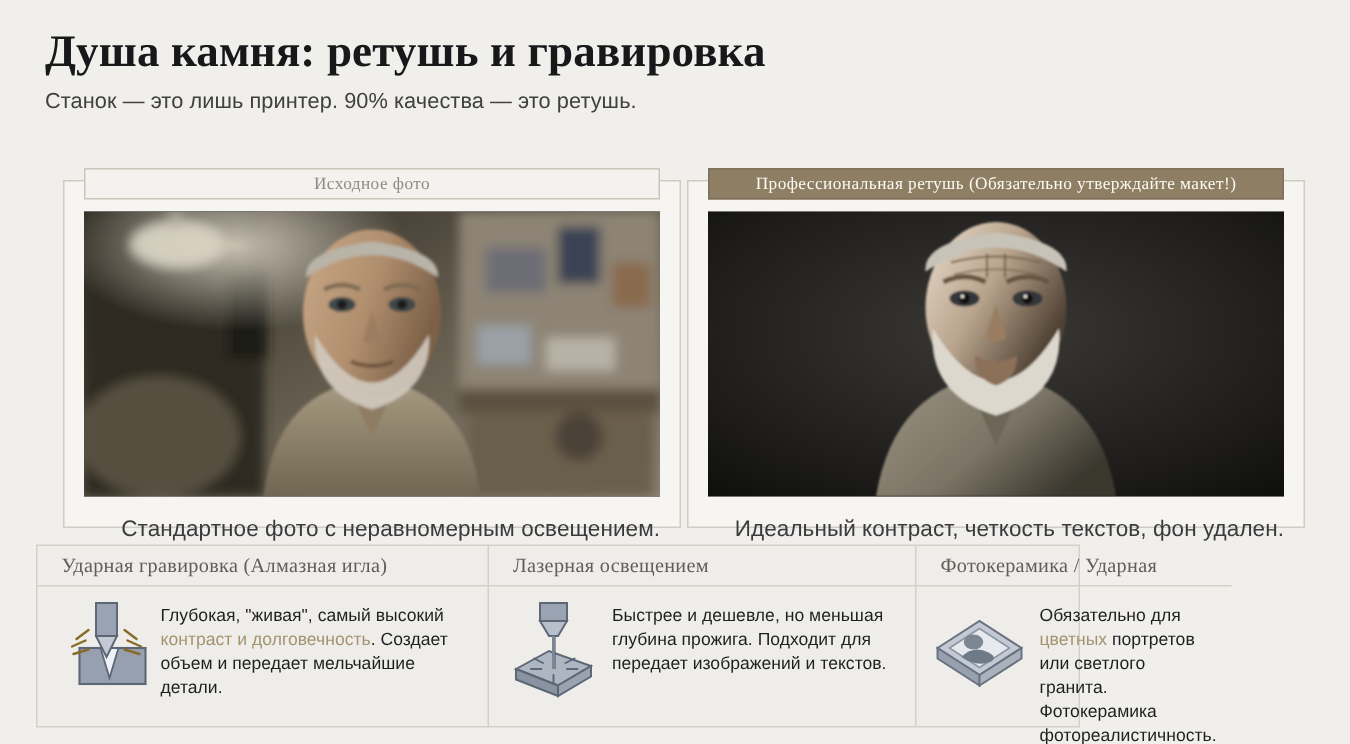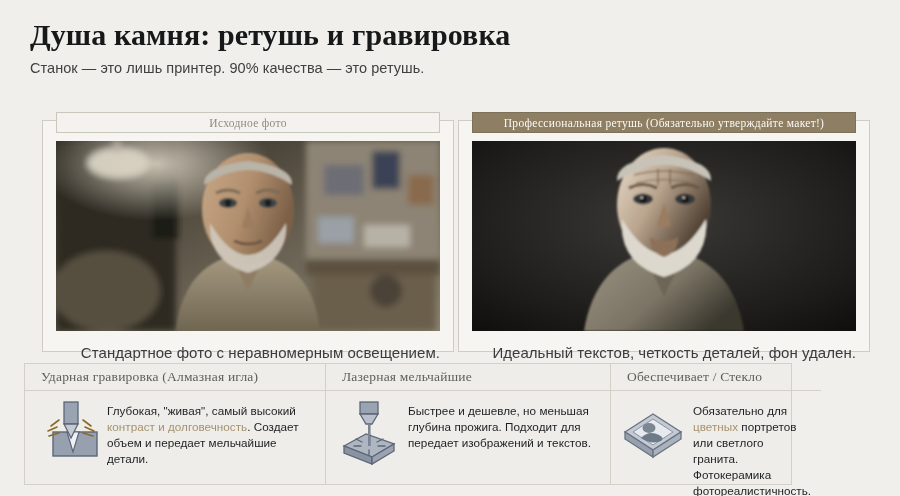--- a/index.html
+++ b/index.html
@@ -45,21 +45,21 @@
     overflow:hidden;background:#111;
   }
   .photo svg{display:block;width:100%;height:100%;}
   .card-cap{
     position:absolute;left:14px;top:222px;width:384px;
     text-align:right;font-size:15px;color:#3a3b3d;letter-spacing:.05px;margin-top:10px;
   }
 
   
   .panel{
-    position:absolute;left:24px;top:363px;width:768px;height:122px;
+    position:absolute;left:24px;top:363px;width:696px;height:122px;
     box-sizing:border-box;background:#eeede9;border:1px solid #d3d0c7;
   }
   .prow{position:absolute;inset:0;display:flex;}
   .pcol{position:relative;flex:1 1 0;box-sizing:border-box;}
   .pcol + .pcol{border-left:1px solid #d3d0c7;}
   .pcol.c1{flex:0 0 300px;}
   .pcol.c2{flex:0 0 285px;}
   .pcol.c3{flex:1 1 auto;}
   .phead{
     height:27px;box-sizing:border-box;border-bottom:1px solid #d3d0c7;
@@ -204,21 +204,21 @@
             <path d="M199 47 Q213 40 227 47" stroke="#6a5440" stroke-width="3.2" fill="none"></path>
             <path d="M192 62 L185 84 Q192 89 199 84 Z" fill="#9a7d61"></path>
             <path d="M162 34 Q192 26 222 34" stroke="#7c6954" stroke-width="1.6" fill="none" opacity="0.8"></path>
             <path d="M164 42 Q192 35 220 42" stroke="#7c6954" stroke-width="1.4" fill="none" opacity="0.7"></path>
             <path d="M186 28 L186 44" stroke="#6f5c48" stroke-width="1.4" opacity="0.8"></path>
             <path d="M198 28 L198 44" stroke="#6f5c48" stroke-width="1.4" opacity="0.8"></path>
           </g>
           <rect width="384" height="190" fill="none"></rect>
         </svg>
       </div>
-      <div class="card-cap">Идеальный текстов, четкость деталей, фон удален.</div>
+      <div class="card-cap">Идеальный контраст, четкость текстов, фон удален.</div>
     </div>
   </div>
 
   <div class="panel">
     <div class="prow">
 
       <div class="pcol c1">
         <div class="phead">Ударная гравировка (Алмазная игла)</div>
         <div class="pbody">
           <div class="picon">
@@ -235,21 +235,21 @@
                   <path d="M50 27 L59 31"></path>
                   <path d="M48 33 L58 36"></path>
               </g>
             </svg>
           </div>
           <div class="ptext"><span>Глубокая, "живая", самый высокий </span><span class="hl">контраст и долговечность</span><span>. Создает объем и передает мельчайшие детали.</span></div>
         </div>
       </div>
 
       <div class="pcol c2">
-        <div class="phead">Лазерная мельчайшие</div>
+        <div class="phead">Лазерная освещением</div>
         <div class="pbody">
           <div class="picon">
             <svg width="64" height="66" viewBox="0 0 64 66" aria-hidden="true">
               <path d="M8 46 L30 34 L58 44 L36 57 Z" fill="#aeb6c2" stroke="#5d6676" stroke-width="1.3"></path>
               <path d="M8 46 L8 53 L36 64 L36 57 Z" fill="#8a93a1" stroke="#5d6676" stroke-width="1.3"></path>
               <path d="M36 57 L36 64 L58 51 L58 44 Z" fill="#9ba3b0" stroke="#5d6676" stroke-width="1.3"></path>
               <rect x="24" y="2" width="18" height="12" fill="#9aa3b1" stroke="#5d6676" stroke-width="1.3"></rect>
               <path d="M24 14 L42 14 L36 24 L30 24 Z" fill="#b9c0cb" stroke="#5d6676" stroke-width="1.3"></path>
               <rect x="32" y="24" width="2.2" height="22" fill="#6d7embed"></rect>
               <rect x="32" y="24" width="2.2" height="22" fill="#7b8593"></rect>
@@ -260,21 +260,21 @@
                   <path d="M42 46 L49 46"></path>
                 <path d="M33 50 L33 55"></path>
               </g>
             </svg>
           </div>
           <div class="ptext"><span>Быстрее и дешевле, но меньшая глубина прожига. Подходит для передает изображений и текстов.</span></div>
         </div>
       </div>
 
       <div class="pcol c3">
-        <div class="phead">Обеспечивает / Стекло</div>
+        <div class="phead">Фотокерамика / Ударная</div>
         <div class="pbody">
           <div class="picon">
             <svg width="64" height="66" viewBox="0 0 64 66" aria-hidden="true">
               <path d="M4 32 L32 14 L60 32 L32 50 Z" fill="#c3cad4" stroke="#6a7280" stroke-width="1.3"></path>
               <path d="M4 32 L4 39 L32 57 L32 50 Z" fill="#97a0ae" stroke="#6a7280" stroke-width="1.3"></path>
               <path d="M32 50 L32 57 L60 39 L60 32 Z" fill="#aab2be" stroke="#6a7280" stroke-width="1.3"></path>
               <path d="M12 32 L32 19 L52 32 L32 45 Z" fill="#e6eaef" stroke="#8c94a1" stroke-width="1"></path>
               <ellipse cx="28" cy="28" rx="6.5" ry="5" fill="#7d8794"></ellipse>
               <path d="M20 38 Q28 30 38 35 Q44 38 40 41 Q30 45 20 38 Z" fill="#6f7a88"></path>
             </svg>

